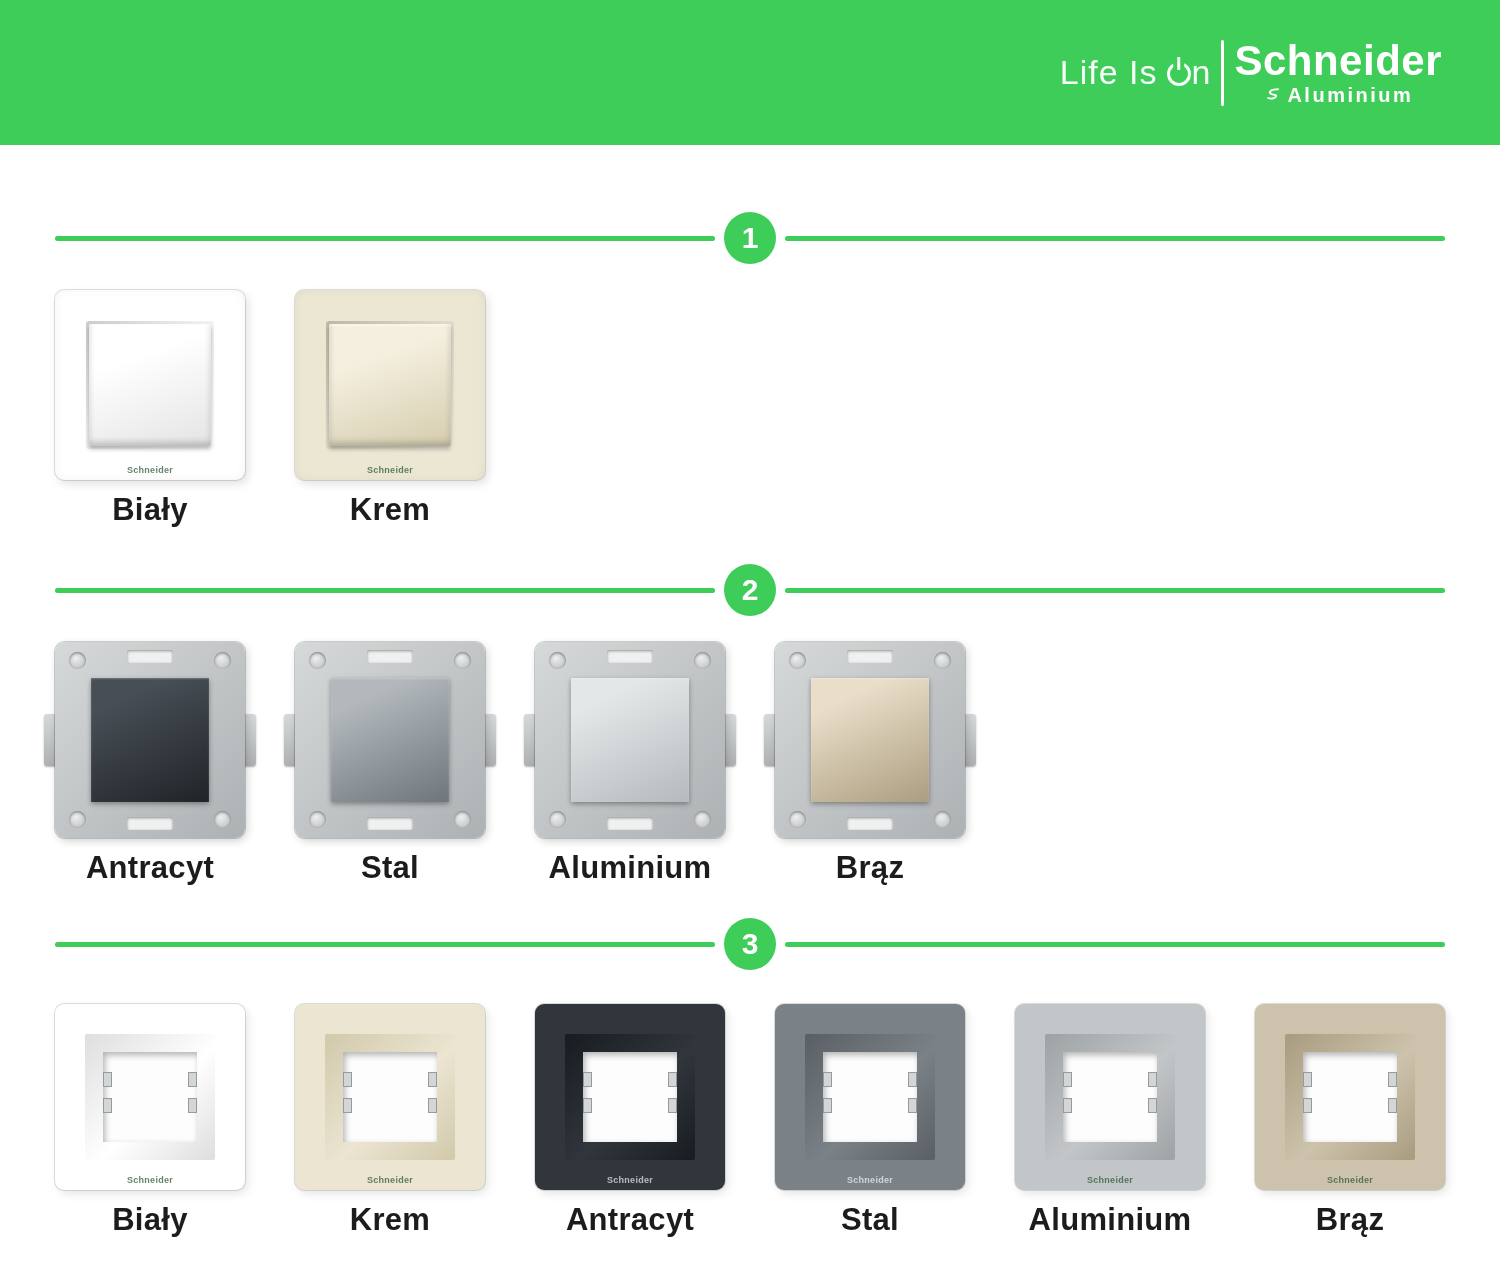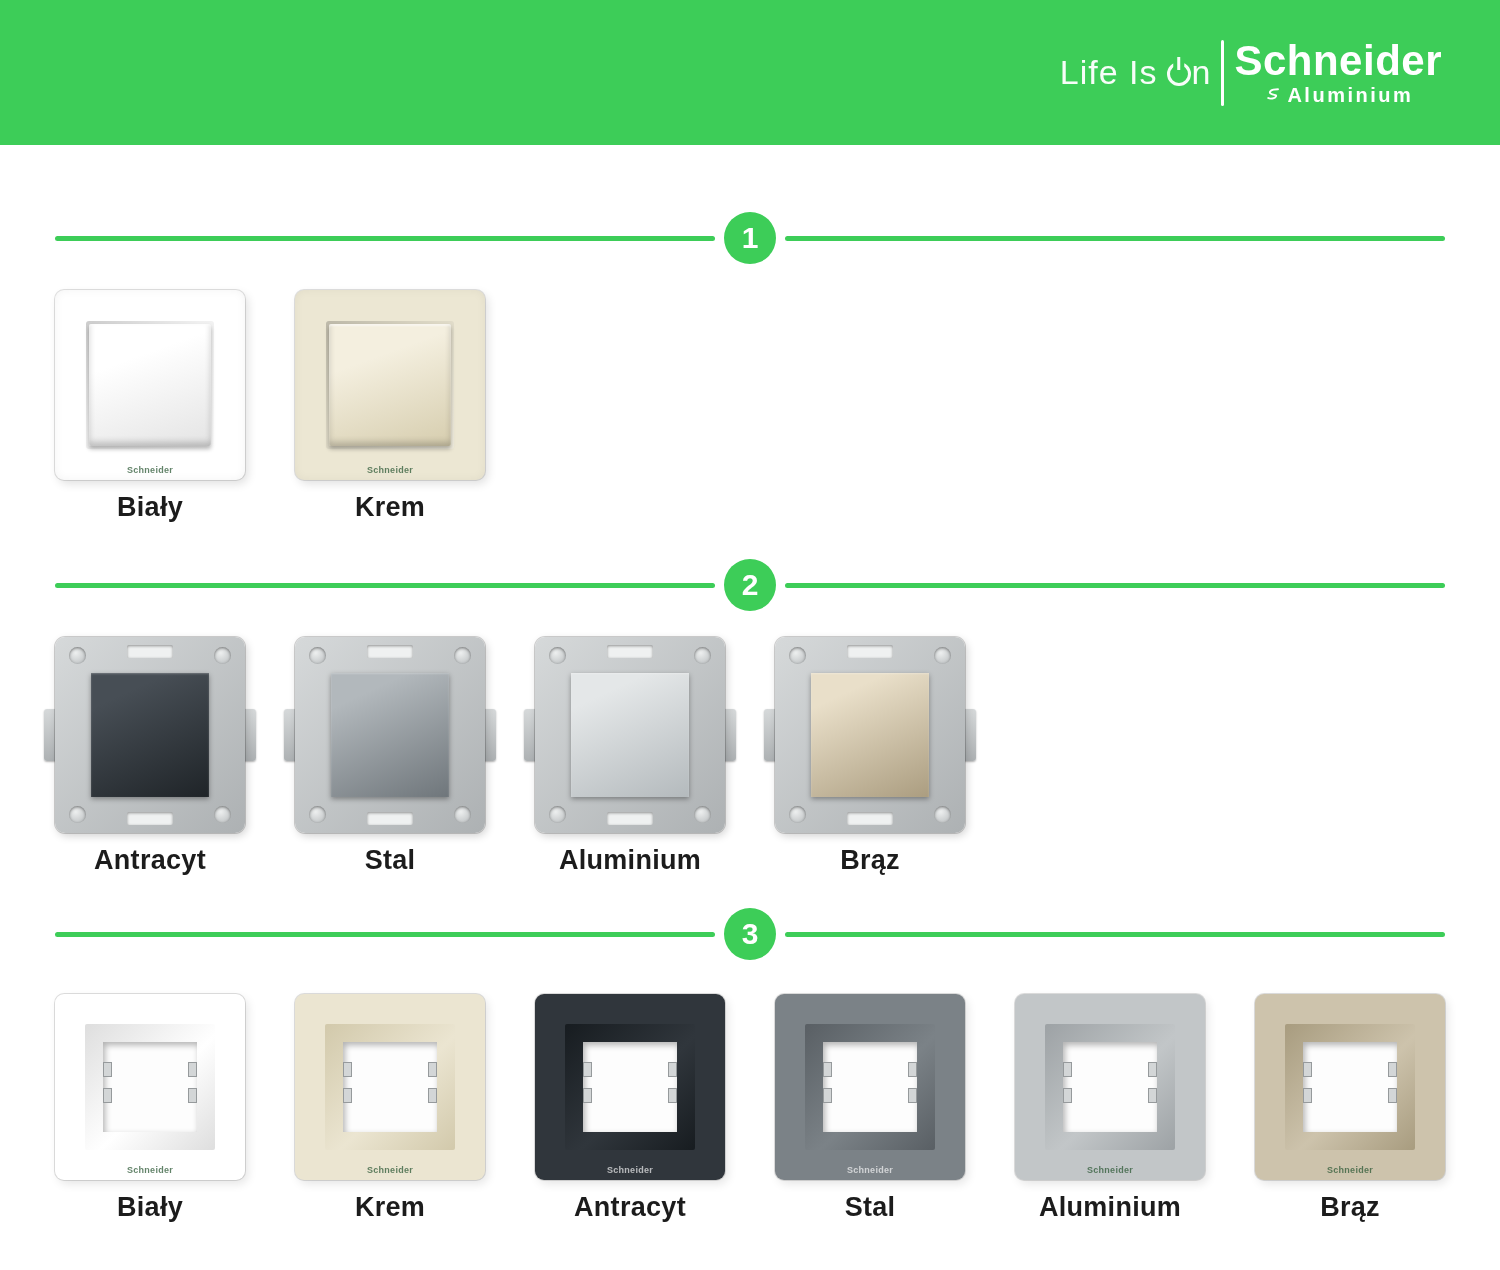--- a/index.html
+++ b/index.html
@@ -36,21 +36,21 @@
     color:#fff; font-size:30px; font-weight:700;
     display:flex; align-items:center; justify-content:center; margin:0 9px; flex:0 0 auto;
   }
   .d1 { margin:67px 55px 26px; }
   .d2 { margin:36px 55px 26px; }
   .d3 { margin:32px 55px 34px; }
 
   
   .row { display:flex; padding-left:55px; gap:50px; }
   .pitem { width:190px; display:flex; flex-direction:column; align-items:center; }
-  .plabel { margin-top:12px; font-size:27px; font-weight:700; color:#1c1c1c; letter-spacing:.3px; text-align:center; white-space:nowrap; }
+  .plabel { margin-top:12px; font-size:31px; font-weight:700; color:#1c1c1c; letter-spacing:.3px; text-align:center; white-space:nowrap; }
 
   .mini-logo {
     position:absolute; bottom:5px; left:0; right:0; text-align:center;
     font-size:9px; font-weight:700; letter-spacing:.3px;
     color:rgba(45,90,55,.75); pointer-events:none;
   }
   .dark .mini-logo { color:rgba(255,255,255,.65); }
 
   
   .sw {

